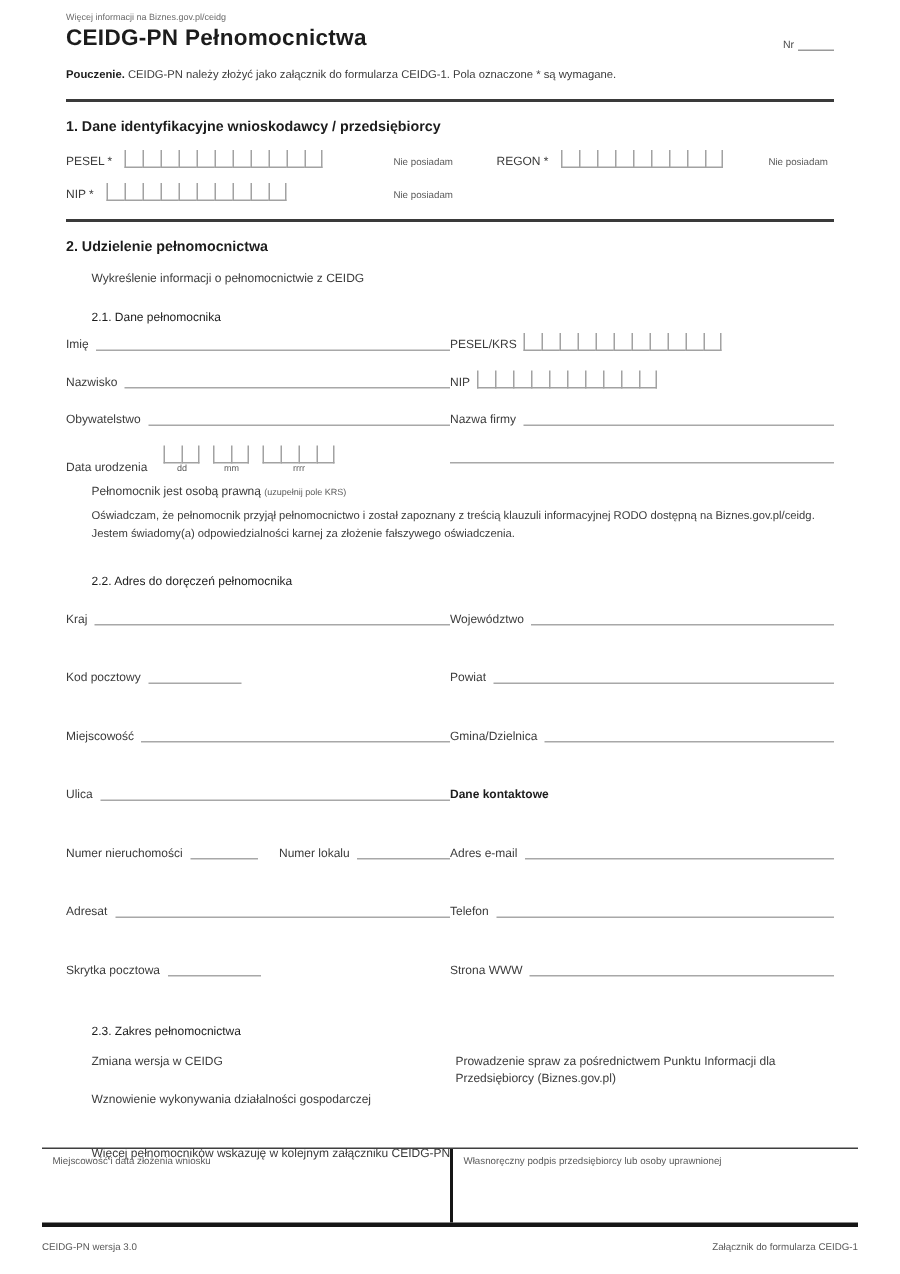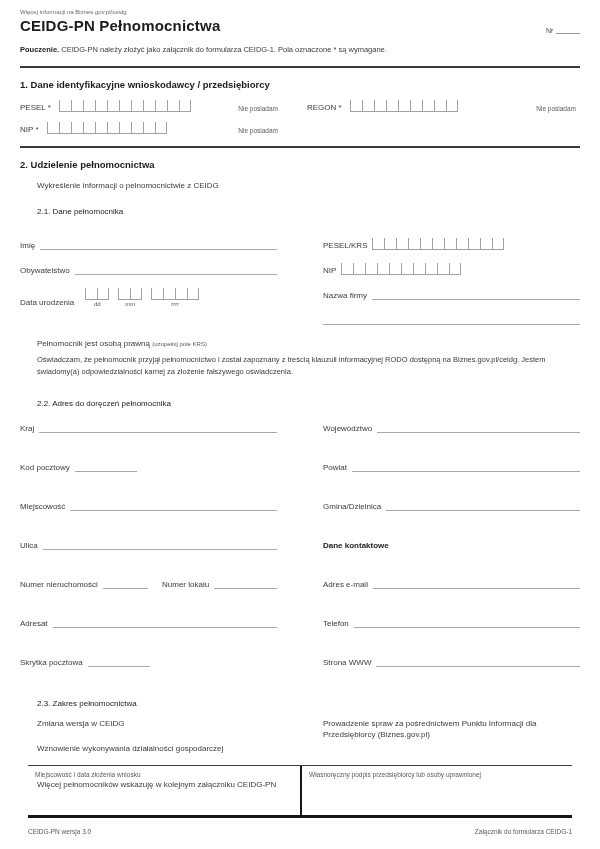--- a/index.html
+++ b/index.html
@@ -1,19 +1,19 @@
 <!DOCTYPE html>
 <html><head>
 <meta charset="utf-8">
 <style>
   *{box-sizing:border-box;margin:0;padding:0}
   html,body{background:#e8e8e8}
   .page{position:relative;width:600px;height:849px;background:#ffffff;margin:0 auto;
         font-family:"Liberation Sans","DejaVu Sans",sans-serif;color:#3b3b3b;overflow:hidden}
-  .inner{padding:9px 20px 0}
+  .inner{padding:9px 44px 0}
   .info-link{font-size:6px;color:#6a6a6a}
   .title-row{display:flex;justify-content:space-between;align-items:flex-end;margin-top:2px}
   .page-title{font-size:15px;font-weight:bold;color:#1c1c1c;letter-spacing:.2px}
   .nr-field{display:flex;align-items:flex-end;width:34px;height:12px}
   .nr-label{font-size:7px;color:#4a4a4a;margin-right:3px}
   .nr-line{flex:1;border-bottom:1px solid #9a9a9a;height:3px}
   .notice{font-size:7.5px;margin-top:11px;color:#3b3b3b}
   .notice .b{font-weight:bold;color:#1c1c1c}
   .rule{border:none;border-top:2px solid #3a3a3a;margin-top:12px}
   .rule2{border:none;border-top:2px solid #3a3a3a;margin-top:12px}
@@ -153,24 +153,28 @@
     </div>
 
     <hr class="rule2">
 
     <div class="sec-title">2. Udzielenie pełnomocnictwa</div>
 
     <div class="legal indent" style="margin-top:11px">Wykreślenie informacji o pełnomocnictwie z CEIDG</div>
 
     <div class="sub-title indent" style="margin-top:17px">2.1. Dane pełnomocnika</div>
 
-    <div class="cols" style="margin-top:20px">
+    <div class="cols" style="margin-top:4px">
       <div class="col">
         <div class="frow tall">
           <span class="flabel">Imię</span>
+          <span class="fline"></span>
+        </div>
+        <div class="frow tall">
+          <span class="flabel">Nazwisko</span>
           <span class="fline"></span>
         </div>
         <div class="frow tall">
           <span class="flabel">Obywatelstwo</span>
           <span class="fline"></span>
         </div>
         <div class="date-row">
           <span class="flabel">Data urodzenia</span>
           <div class="dgroups">
             <div class="dg">

